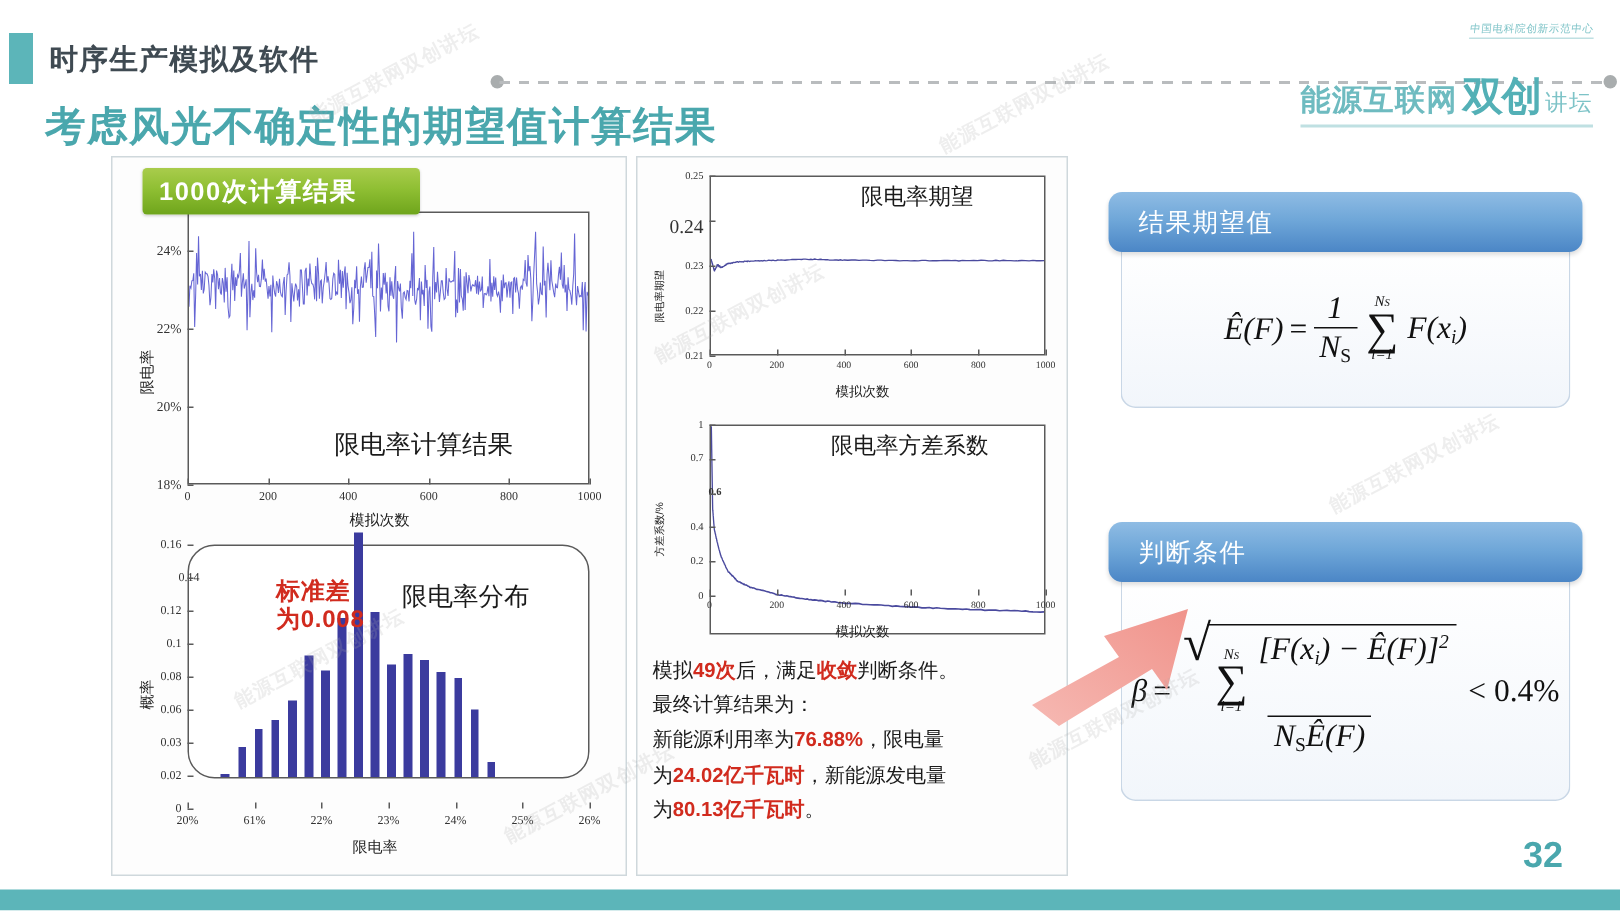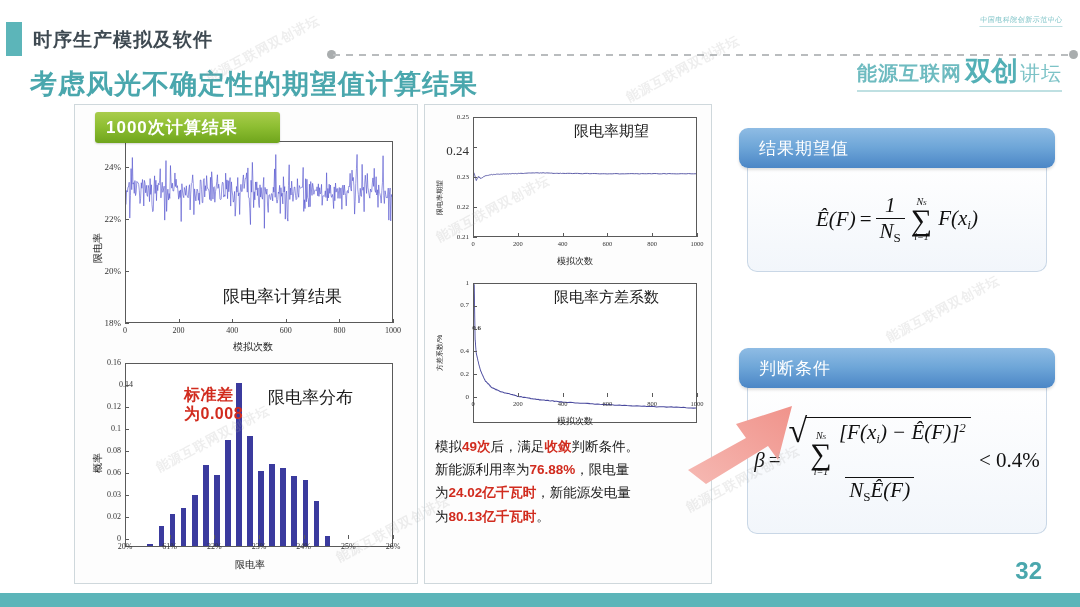--- a/index.html
+++ b/index.html
@@ -58,21 +58,21 @@
   
   #brand-logo { position: absolute; right: 18px; top: 8px; text-align: right; }
   #brand-top {
     font-size: 7px; color: #7dc3c7; letter-spacing: .5px;
     border-bottom: 1px solid #bfe0e2; padding-bottom: 1px; margin-bottom: 1px;
     display: inline-block; transform: skewX(-6deg);
   }
   #brand-main { display: flex; align-items: baseline; gap: 3px; justify-content: flex-end; }
   .brand-cn   { font-size: 20px; font-weight: bold; color: #6ebbc0; letter-spacing: 1px; }
   .brand-big  { font-size: 27px; font-weight: bold; color: #53b0b6; letter-spacing: -1px; }
-  .brand-sm   { font-size: 20px; color: #7dc3c7; letter-spacing: 1px; margin-top: 32px; }
+  .brand-sm   { font-size: 15px; color: #7dc3c7; letter-spacing: 1px; margin-top: 32px; }
   #brand-underline { height: 2px; background: #bfe0e2; margin-top: 1px; }
 
   
   .panel {
     position: absolute;
     background: #fdfdfd;
     border: 1px solid #cfd8dc;
   }
 
   
@@ -107,21 +107,21 @@
     font-weight: 500;
   }
   .tickmark { position: absolute; background: #5a5a5a; }
 
   
   #chart1 { left: 8px; top: 28px; width: 330px; height: 222px; }
   #chart1-frame { left: 42px; top: 8px; width: 268px; height: 182px; }
 
   
   #chart2 { left: 8px; top: 248px; width: 330px; height: 226px; }
-  #chart2-frame { left: 42px; top: 10px; width: 268px; height: 184px; }
+  #chart2-frame { left: 42px; top: 10px; width: 268px; height: 156px; border-radius: 18px; }
   .hist-bar {
     position: absolute; bottom: 0; background: #3b3b9e;
   }
   #std-note {
     position: absolute; left: 58px; top: 22px;
     color: #d12b1e; font-size: 16px; font-weight: bold; line-height: 1.18;
     letter-spacing: .5px;
   }
 
   
@@ -402,20 +402,21 @@
         <div class="tickmark" style="left: 223.2px; top: 122px; width: 1px; height: 4px;"></div>
         <div class="xtick" style="font-size: 6.5px; left: 256px; width: 24px; text-align: center; top: 129px;">1000</div>
         <div class="tickmark" style="left: 268px; top: 122px; width: 1px; height: 4px;"></div>
       </div>
   </div>
 
   <div id="mid-text">
     <div>
       <span>模拟</span><span class="hl">49次</span><span>后，满足</span><span class="hl">收敛</span><span>判断条件。</span>
     </div>
+    <div>最终计算结果为：</div>
     <div>
       <span>新能源利用率为</span><span class="hl">76.88%</span><span>，限电量</span>
     </div>
     <div>
       <span>为</span><span class="hl">24.02亿千瓦时</span><span>，新能源发电量</span>
     </div>
     <div>
       <span>为</span><span class="hl">80.13亿千瓦时</span><span>。</span>
     </div>
   </div>

